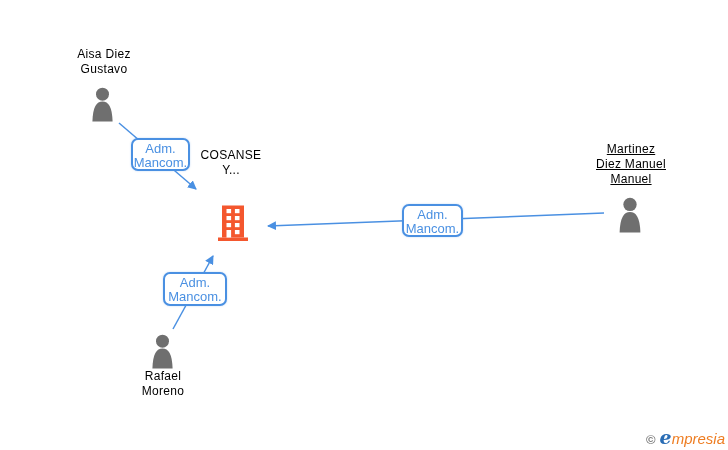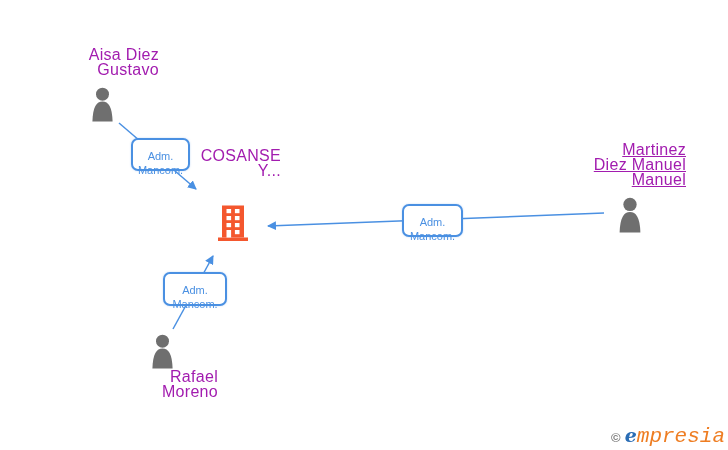--- a/index.html
+++ b/index.html
@@ -11,61 +11,61 @@
     overflow: hidden;
     font-family: "Liberation Sans", "DejaVu Sans", sans-serif;
   }
   svg.edges {
     position: absolute;
     left: 0; top: 0;
     width: 728px; height: 450px;
   }
   .node-name {
     position: absolute;
-    text-align: right;
-    font-size: 16px;
+    text-align: center;
+    font-size: 12px;
     line-height: 15px;
-    color: #a21caf;
+    color: #000000;
     letter-spacing: 0.3px;
   }
   .icon-wrap { position: absolute; }
   .edge-label {
     position: absolute;
     box-sizing: border-box;
     background: #ffffff;
     border: 2px solid #4a90e2;
     border-radius: 7px;
     color: #4a90e2;
-    font-size: 11px;
+    font-size: 13px;
     line-height: 14px;
     text-align: center;
-    padding-top: 9px;
+    padding-top: 2px;
     box-shadow: 0 0 2px rgba(74,144,226,0.35);
   }
   #logo {
     position: absolute;
     right: 3px;
     bottom: 2px;
     display: flex;
     align-items: baseline;
     white-space: nowrap;
   }
   #logo .copy { color: #7c7c7c; font-size: 13px; font-weight: bold; margin-right: 4px; }
   #logo .brand-e {
     color: #2a6db5;
     font-family: "DejaVu Serif", serif;
     font-style: italic;
     font-size: 19px;
     font-weight: bold;
   }
   #logo .brand-rest {
     color: #ee7d22;
-    font-family: Liberation Mono, monospace;
+    font-family: Liberation Sans, sans-serif;
     font-style: italic;
-    font-size: 21px;
+    font-size: 15px;
   }
 </style>
 </head>
 <body>
 
 <div id="canvas">
 
   <svg class="edges">
     <defs>
       <marker id="arrow" viewBox="0 0 9 9" refX="8" refY="4.5" markerWidth="9" markerHeight="9" markerUnits="userSpaceOnUse" orient="auto">

